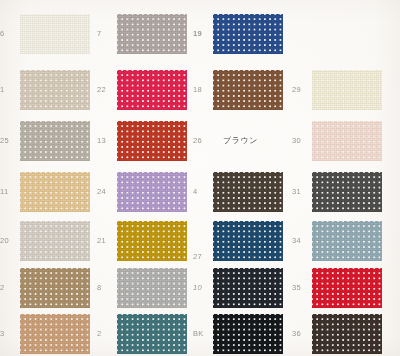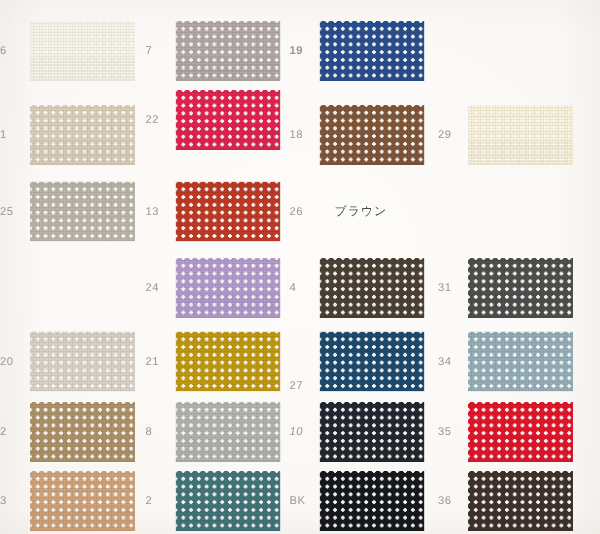--- a/index.html
+++ b/index.html
@@ -129,21 +129,21 @@
       </div>
     </div>
     <div class="swatch-cell" style="left: 0px; top: 70px; width: 90px; height: 40px;">
       <div class="swatch-label" style="left: 0px; top: 16px; width: 18px; text-align: left;">1</div>
       <div class="chip" style="left: 20px; top: 0px;">
         <div class="chip-shadow"></div>
         <div class="chip-body" style="background: rgb(217, 205, 186);"></div>
         <div class="chip-weave"></div>
       </div>
     </div>
-    <div class="swatch-cell" style="left: 97px; top: 60px; width: 90px; height: 32px;">
+    <div class="swatch-cell" style="left: 97px; top: 70px; width: 90px; height: 32px;">
       <div class="swatch-label" style="left: 0px; top: 16px; width: 18px; text-align: left;">22</div>
       <div class="chip" style="left: 20px; top: 0px;">
         <div class="chip-shadow"></div>
         <div class="chip-body" style="background: rgb(227, 36, 81);"></div>
         <div class="chip-weave"></div>
       </div>
     </div>
     <div class="swatch-cell" style="left: 193px; top: 70px; width: 90px; height: 40px;">
       <div class="swatch-label" style="left: 0px; top: 16px; width: 18px; text-align: left;">18</div>
       <div class="chip" style="left: 20px; top: 0px;">
@@ -173,20 +173,36 @@
       <div class="chip" style="left: 20px; top: 0px;">
         <div class="chip-shadow"></div>
         <div class="chip-body" style="background: rgb(192, 58, 38);"></div>
         <div class="chip-weave"></div>
       </div>
     </div>
     <div class="swatch-cell text-only" style="left: 193px; top: 121px; width: 90px; height: 40px;">
       <div class="swatch-label" style="left: 0px; top: 16px; width: 18px; text-align: left;">26</div>
       <div class="swatch-name" style="left: 30px; top: 16px;">ブラウン</div>
     </div>
+    <div class="swatch-cell" style="left: 292px; top: 121px; width: 90px; height: 40px;">
+      <div class="swatch-label" style="left: 0px; top: 16px; width: 18px; text-align: left;">30</div>
+      <div class="chip" style="left: 20px; top: 0px;">
+        <div class="chip-shadow"></div>
+        <div class="chip-body" style="background: rgb(246, 221, 210);"></div>
+        <div class="chip-weave"></div>
+      </div>
+    </div>
+    <div class="swatch-cell" style="left: 0px; top: 172px; width: 90px; height: 40px;">
+      <div class="swatch-label" style="left: 0px; top: 16px; width: 18px; text-align: left;">11</div>
+      <div class="chip" style="left: 20px; top: 0px;">
+        <div class="chip-shadow"></div>
+        <div class="chip-body" style="background: rgb(232, 201, 148);"></div>
+        <div class="chip-weave"></div>
+      </div>
+    </div>
     <div class="swatch-cell" style="left: 97px; top: 172px; width: 90px; height: 40px;">
       <div class="swatch-label" style="left: 0px; top: 16px; width: 18px; text-align: left;">24</div>
       <div class="chip" style="left: 20px; top: 0px;">
         <div class="chip-shadow"></div>
         <div class="chip-body" style="background: rgb(180, 156, 205);"></div>
         <div class="chip-weave"></div>
       </div>
     </div>
     <div class="swatch-cell" style="left: 193px; top: 172px; width: 90px; height: 40px;">
       <div class="swatch-label" style="left: 0px; top: 16px; width: 18px; text-align: left;">4</div>

